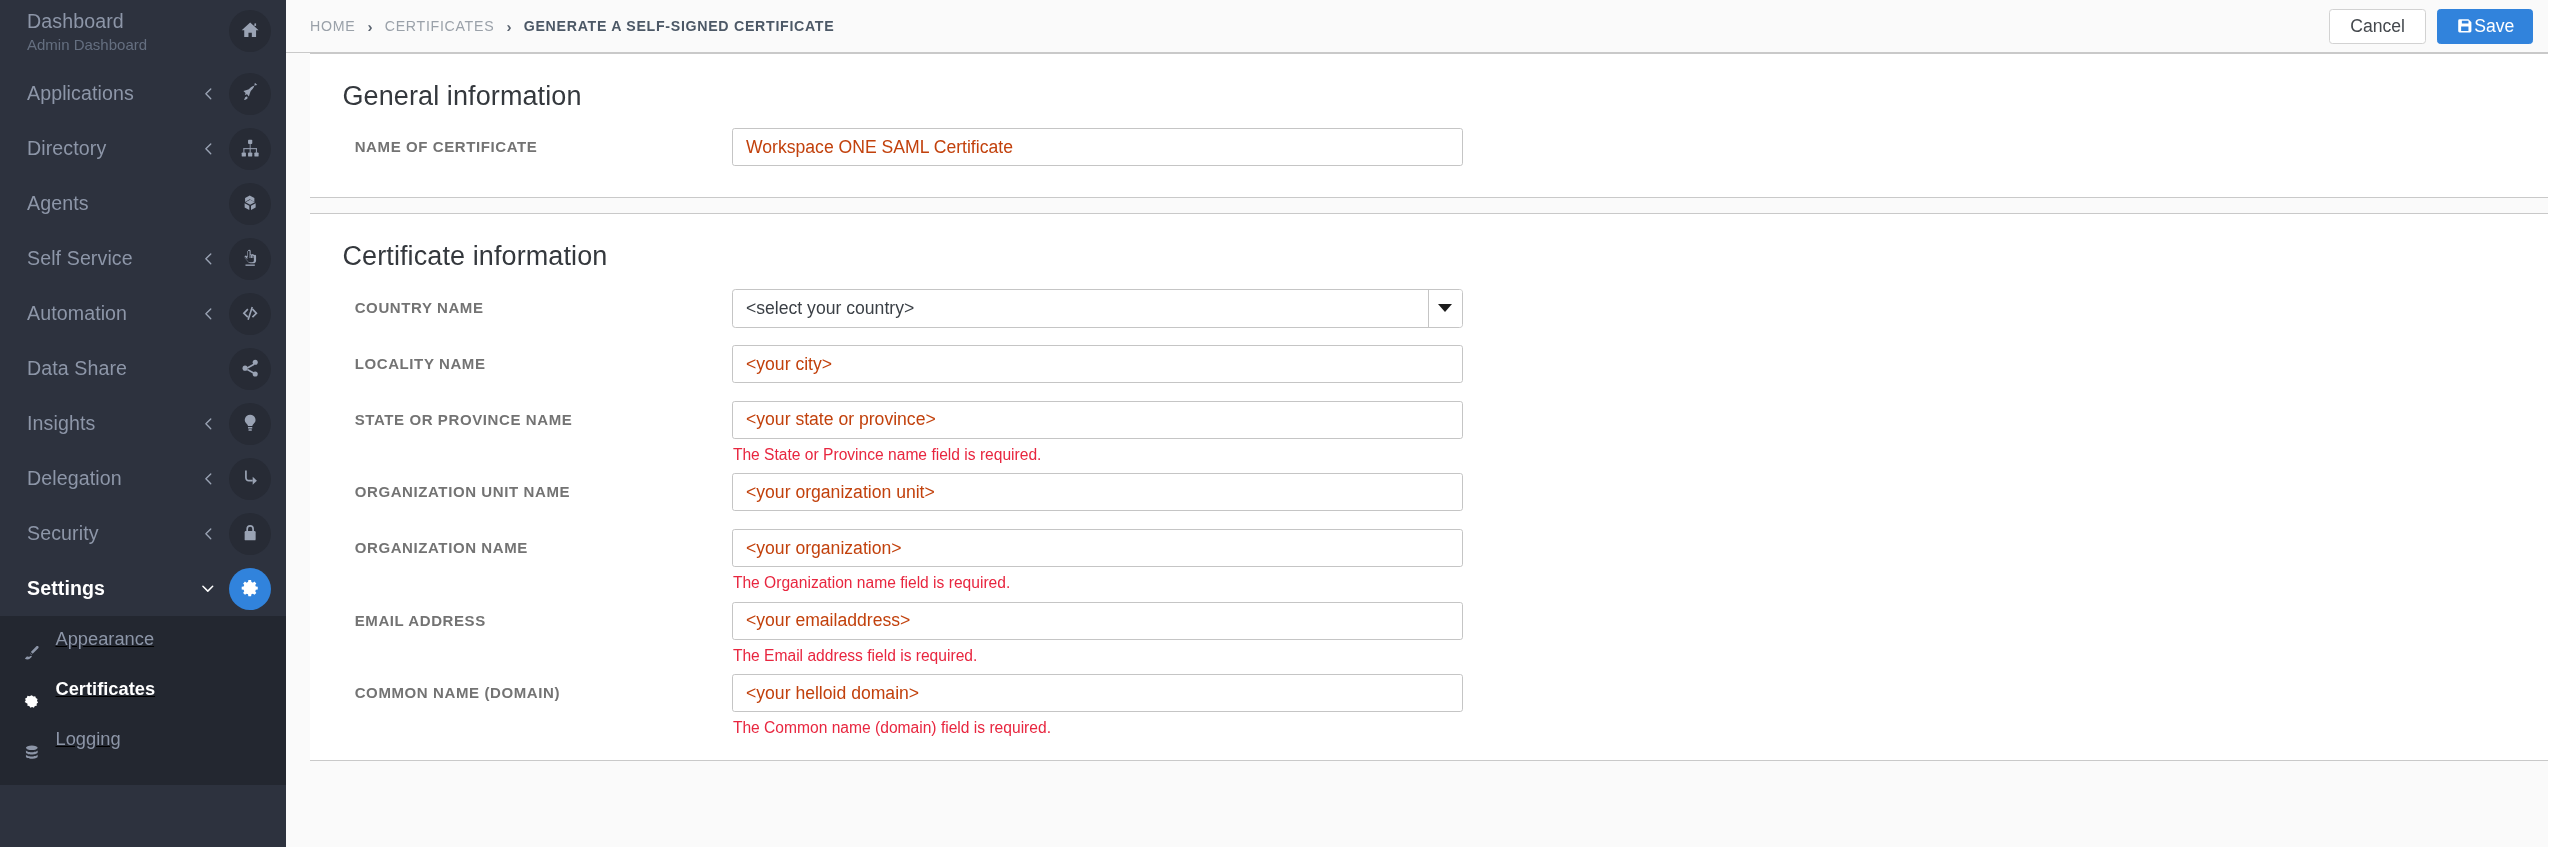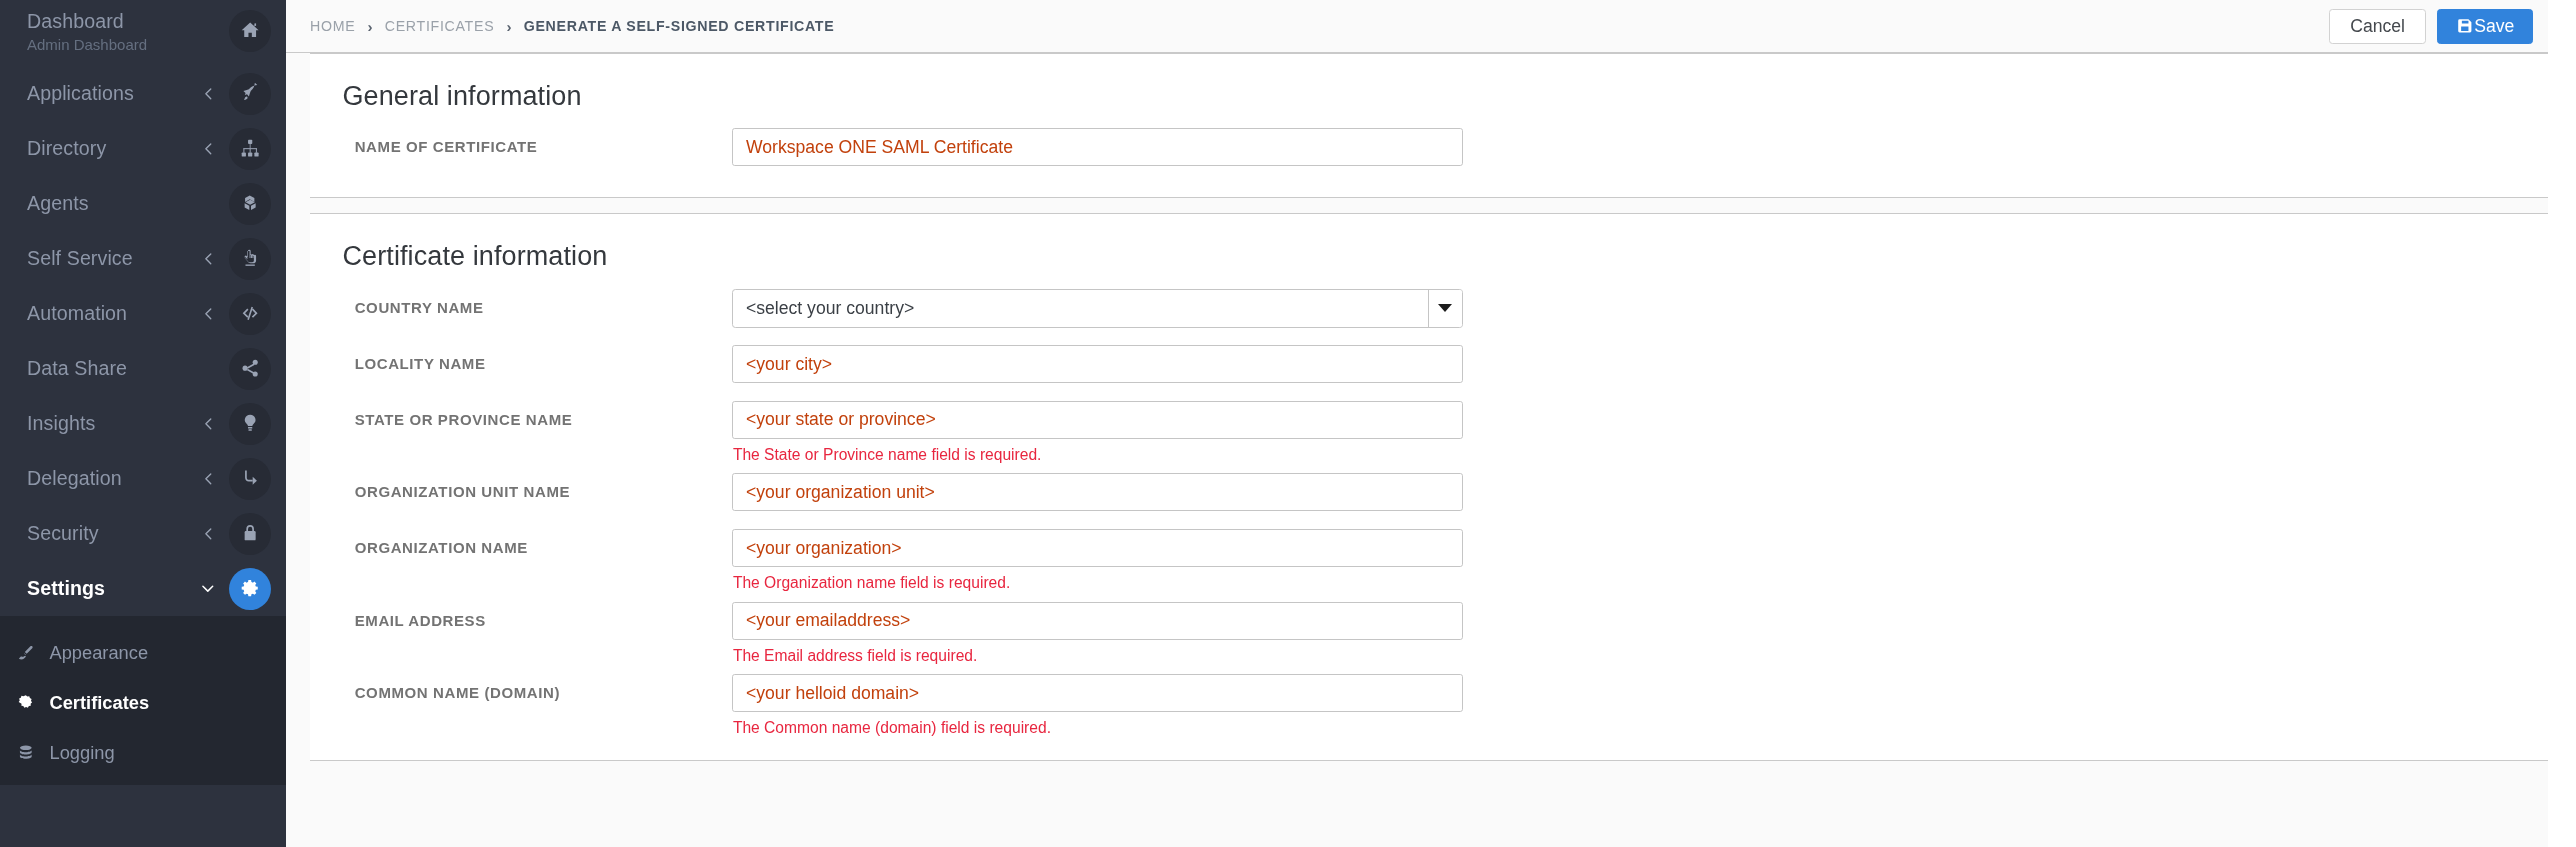--- a/index.html
+++ b/index.html
@@ -86,22 +86,22 @@
 
   
   .submenu {
     background: #232730;
     padding-top: 12.2px;
     padding-bottom: 6.8px;
   }
   .submenu-item {
     height: 50px;
     display: flex;
-    align-items: center;
-    padding-left: 17px;
+    padding-left: 23px;
+    text-decoration: underline;
   }
   .submenu-icon {
     width: 23px;
     flex: 0 0 23px;
     display: flex;
     align-items: center;
     justify-content: flex-start;
   }
   .submenu-icon svg path, .submenu-icon svg circle, .submenu-icon svg ellipse { fill: #8d96a8; }
   .submenu-item.active .submenu-icon svg path,

